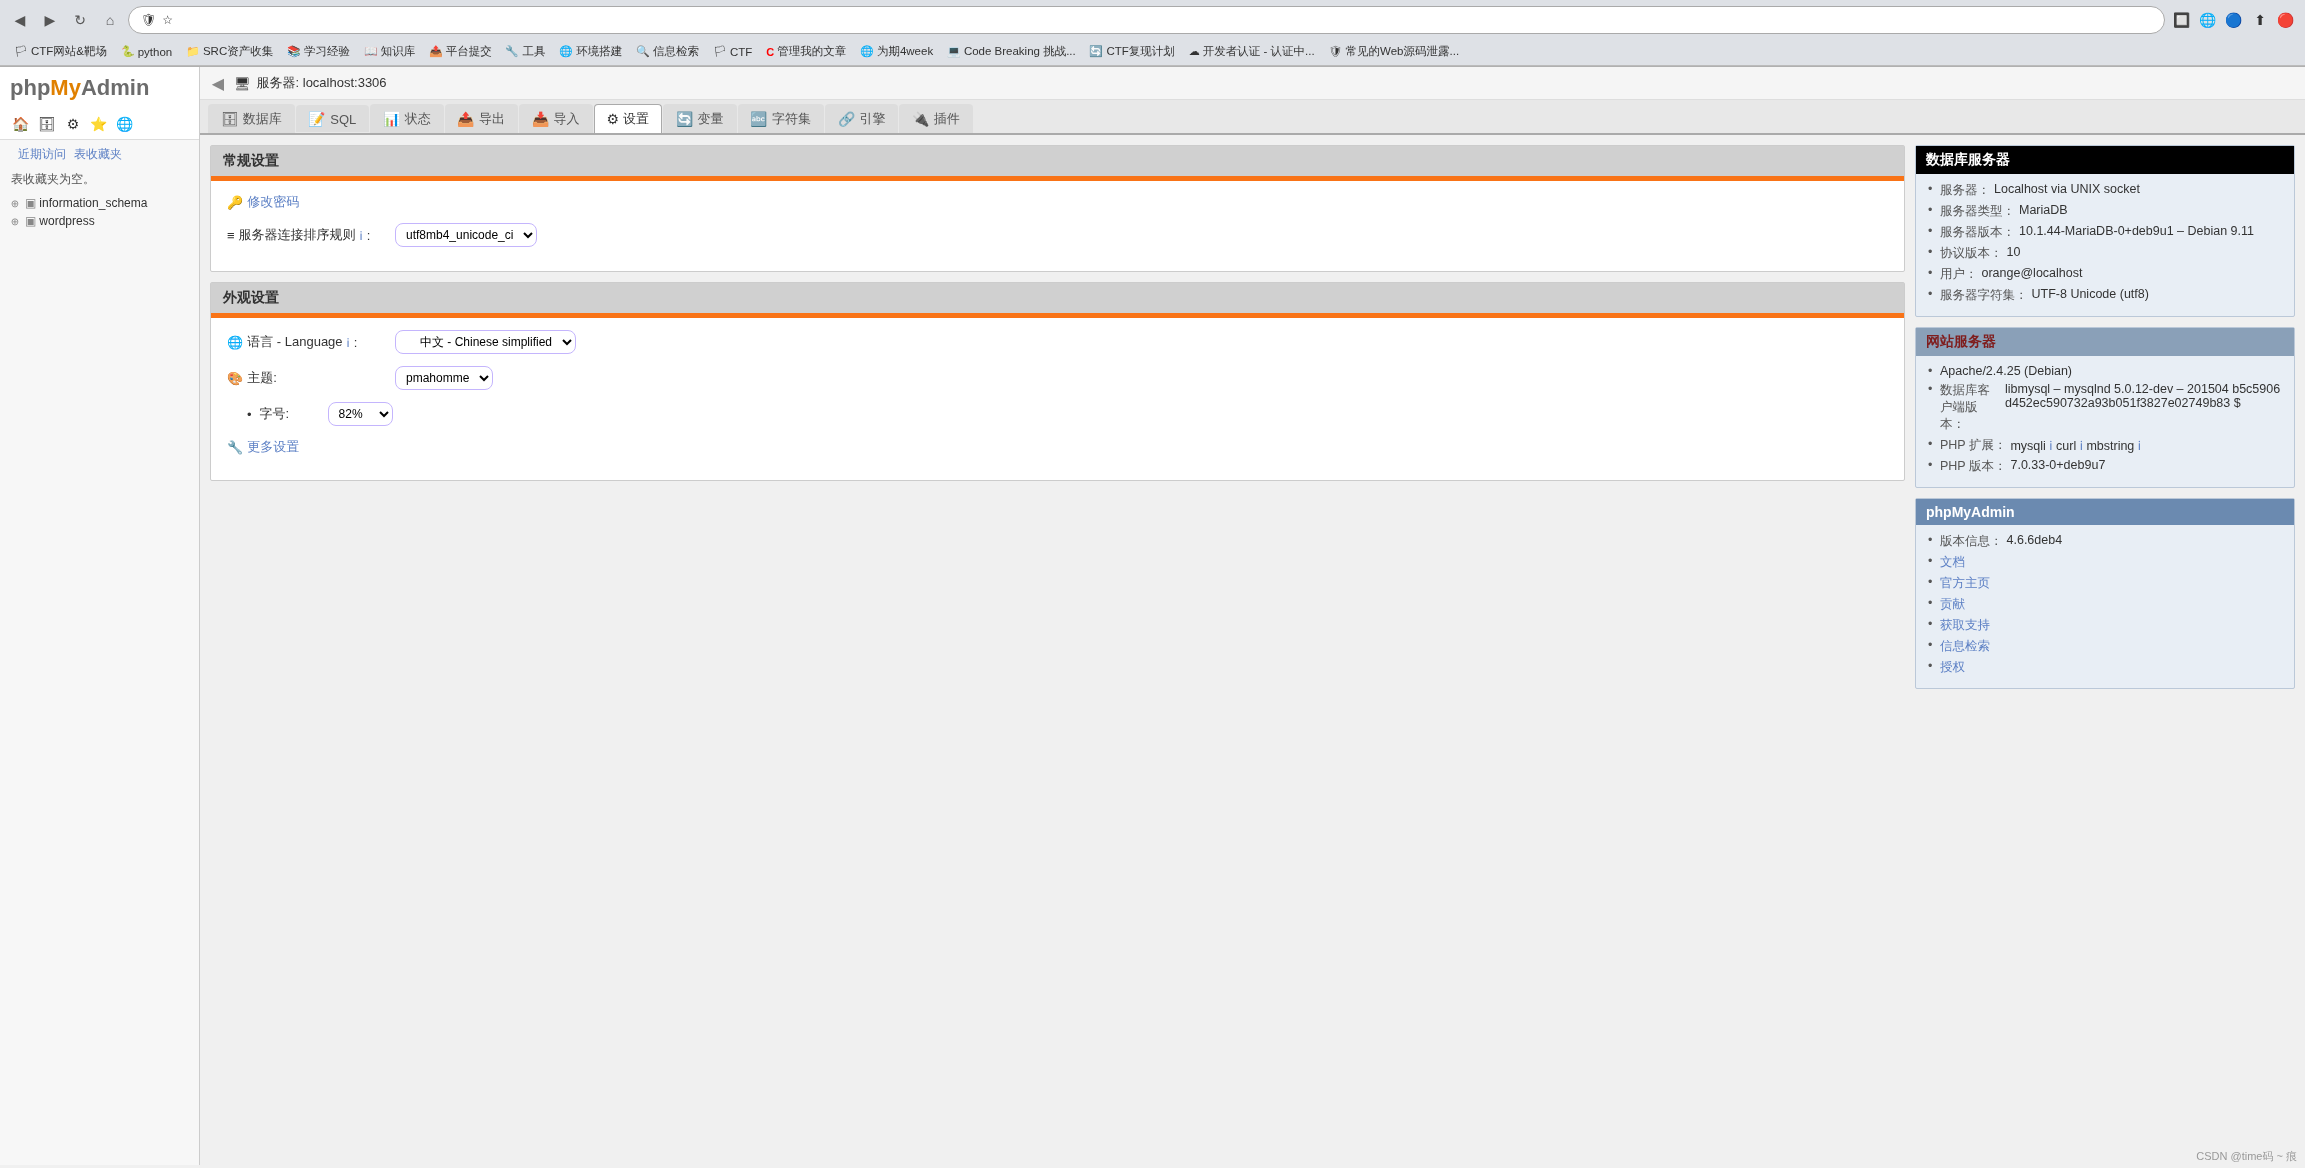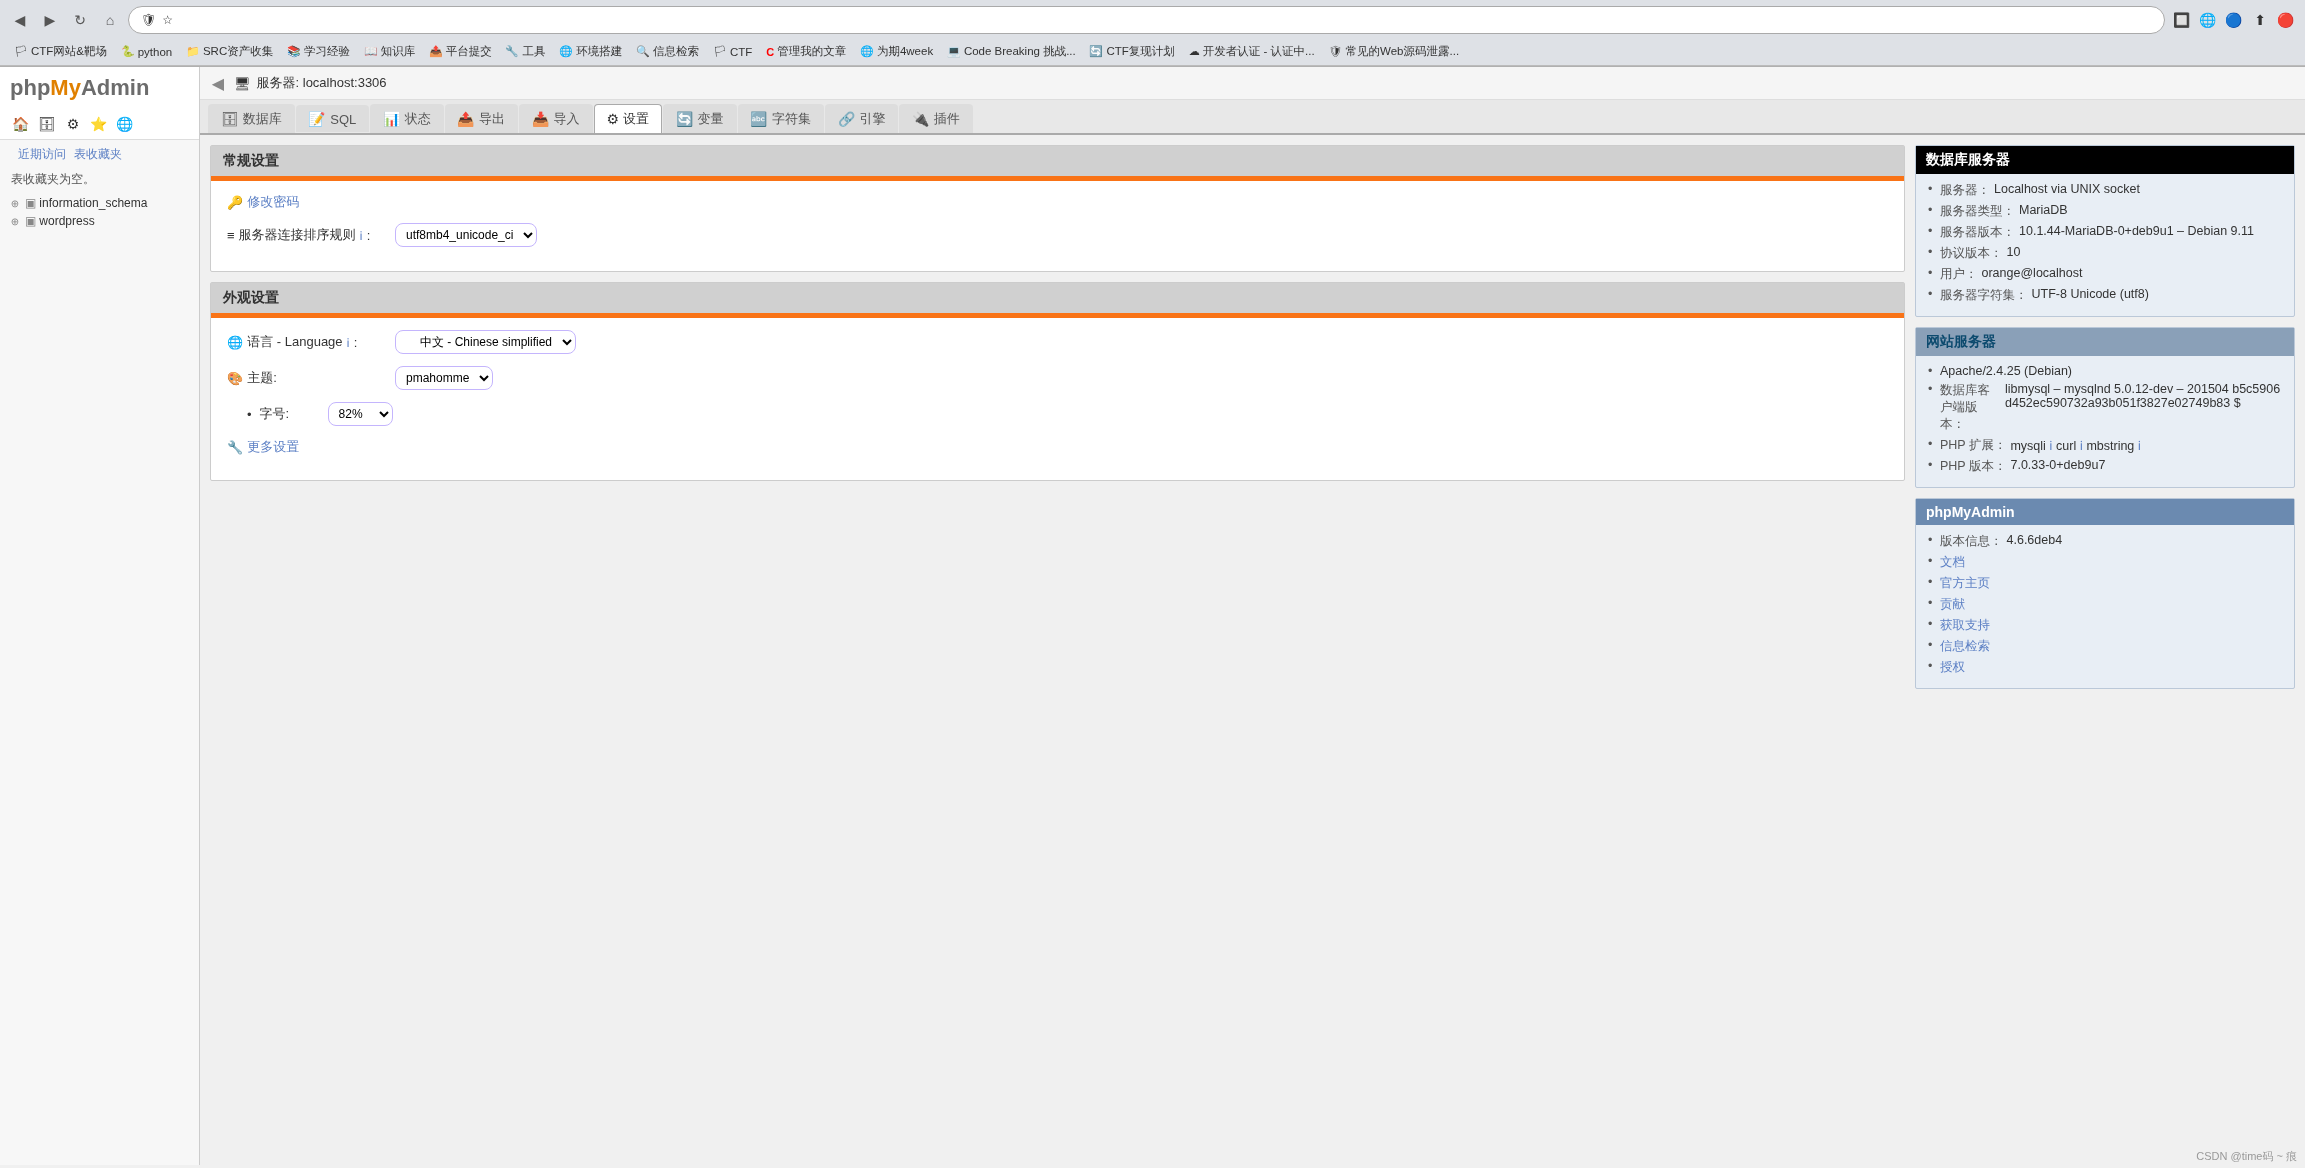--- a/index.html
+++ b/index.html
@@ -75,21 +75,21 @@
     .info-item { margin-bottom: 4px; font-size: 12.5px; display: flex; align-items: flex-start; gap: 4px; }
     .info-bullet { color: #555; min-width: 8px; }
     .info-label { color: #555; }
     .info-value { color: #333; }
     .info-link { color: #5b7fc4; text-decoration: none; }
 
     .pma-section { background: #e8eef5; border: 1px solid #bbc8d8; margin-bottom: 10px; border-radius: 2px; }
     .pma-header { background: #6b8ab0; padding: 5px 10px; font-size: 14px; font-weight: bold; color: white; }
     .pma-body { padding: 8px 12px; }
 
-    .web-server-header { background: #8aa0b8; padding: 5px 10px; font-size: 14px; font-weight: bold; color: #0c4a6e; }
+    .web-server-header { background: #8aa0b8; padding: 5px 10px; font-size: 14px; font-weight: bold; color: #7f1d1d; }
     .db-server-header { background: #000000; padding: 5px 10px; font-size: 14px; font-weight: bold; color: white; }
 
     
     .watermark { position: fixed; bottom: 4px; right: 8px; font-size: 11px; color: #999; }
 
     .collapse-btn { width: 20px; height: 20px; display: flex; align-items: center; justify-content: center; cursor: pointer; font-size: 16px; color: #888; border: none; background: transparent; }
   </style>
 </head>
 <body>
 

